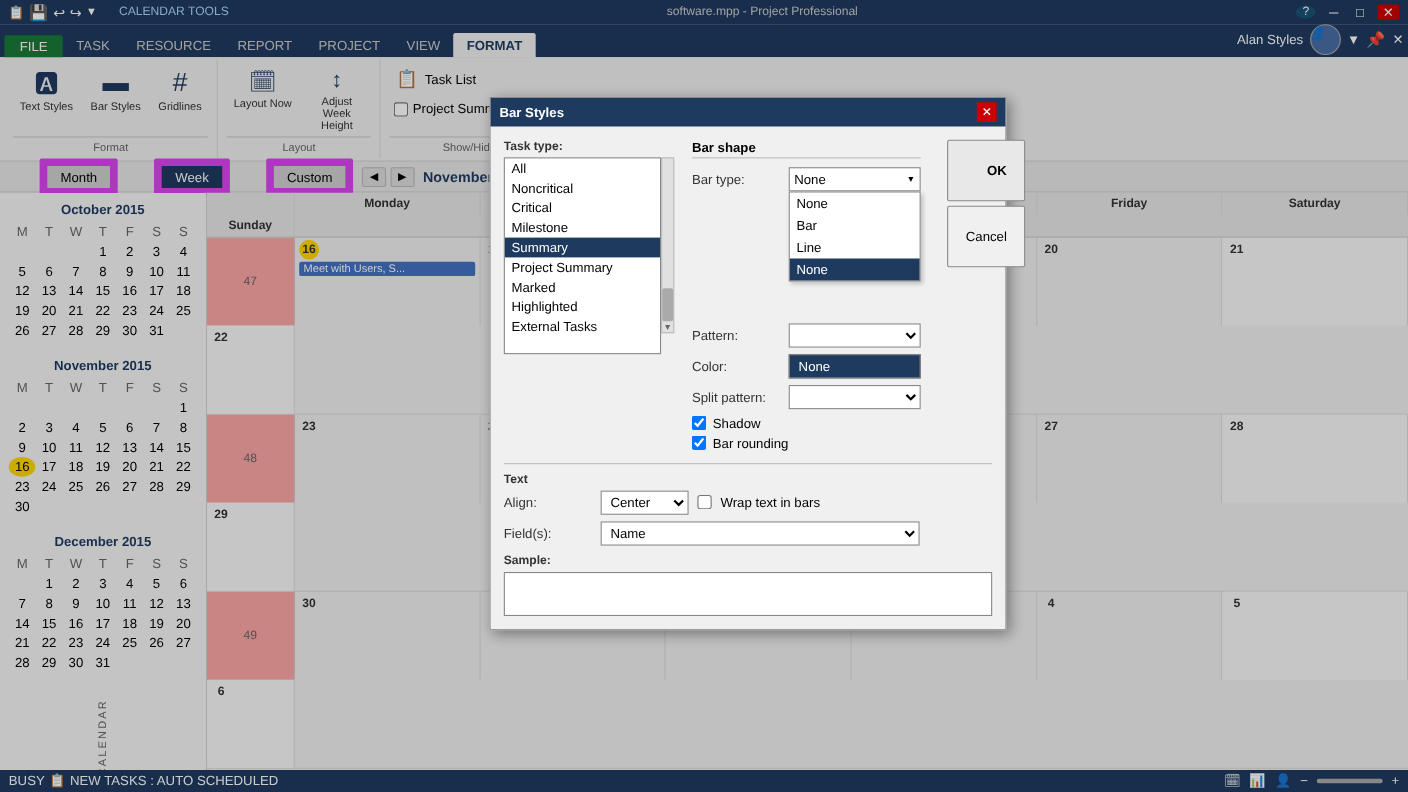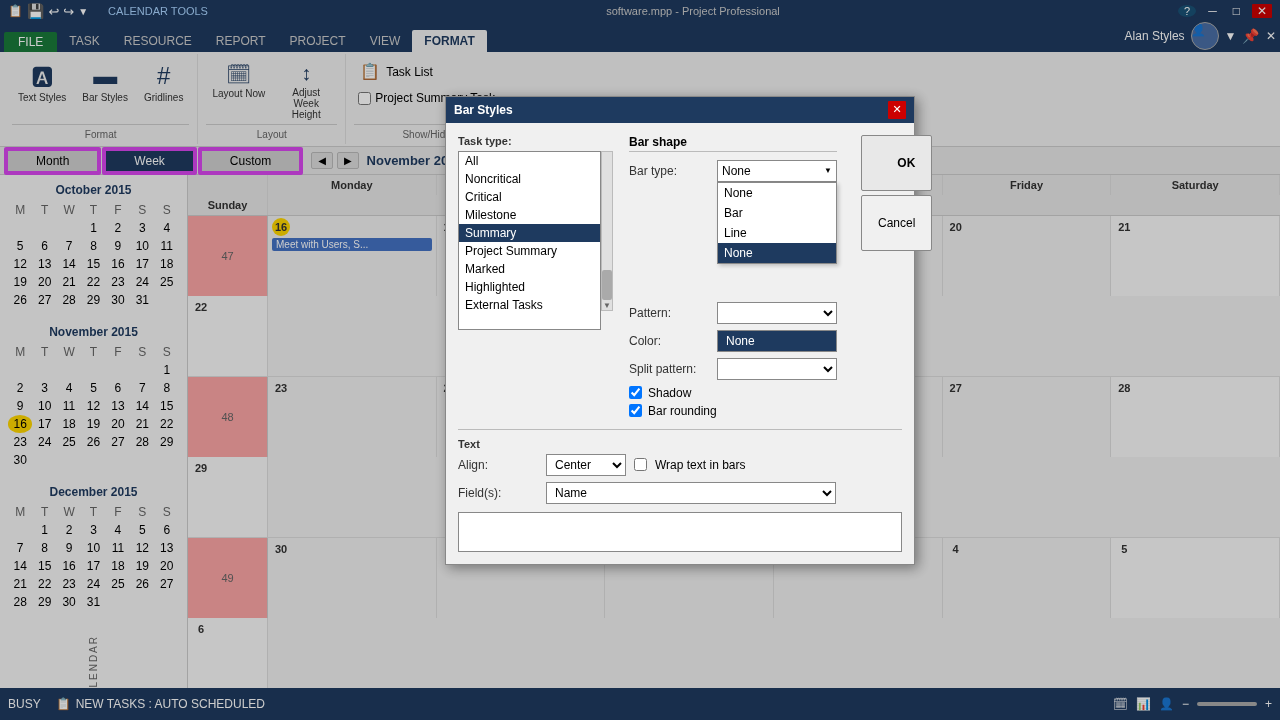--- a/index.html
+++ b/index.html
@@ -82,26 +82,27 @@
     
     .status-row {
       background: #e8e8e8;
       border-bottom: 1px solid #ccc;
       display: flex;
       align-items: center;
       height: 28px;
     }
     .view-tabs { display: flex; gap: 1px; margin-left: 4px; }
     .view-tab {
-      padding: 3px 28px;
+      padding: 3px 12px;
       background: #d0d0d0;
-      border: 4px solid #d946ef;
+      border: 7px solid #d946ef;
       cursor: pointer;
       font-size: 12px;
       border-radius: 2px;
+      margin-left: 32px;
     }
     .view-tab.active { background: #1e3a5f; color: white; }
     .nav-arrows { display: flex; align-items: center; gap: 4px; margin-left: 8px; }
     .nav-arrow { cursor: pointer; padding: 2px 6px; background: #ddd; border: 1px solid #bbb; border-radius: 2px; font-size: 10px; }
     .current-month { font-size: 13px; font-weight: bold; margin-left: 8px; color: #1e3a5f; }
 
     
     .main-layout {
       display: flex;
       height: calc(720px - 22px - 22px - 90px - 28px - 20px);
@@ -364,26 +365,26 @@
       border-radius: 2px;
       min-width: 70px;
       text-align: right;
     }
     .dlg-btn.primary { background: #e8e8e8; font-weight: bold; }
 
     
     .status-bar {
       background: #1e3a5f;
       color: white;
-      height: 32px;
+      height: 20px;
       display: flex;
       align-items: center;
       padding: 0 8px;
       font-size: 11px;
-      gap: 16px;
+      gap: 4px;
       position: absolute;
       bottom: 0;
       left: 0;
       right: 0;
     }
     .status-right { margin-left: auto; display: flex; gap: 8px; align-items: center; }
   </style>
 </head>
 <body>
 
@@ -864,20 +865,21 @@
         </div>
         <div class="form-row">
           <span class="form-label">Field(s):</span>
           <select class="form-select" style="width:290px;">
             <option>Name</option>
           </select>
         </div>
       </div>
 
       <div class="sample-section">
+        <div class="dialog-section-label">Sample:</div>
         <div class="sample-box"></div>
       </div>
     </div>
   </div>
 </div>
 
 <div class="status-bar">
   <span>BUSY</span>
   <span style="display:flex;align-items:center;gap:4px;">
     <span>📋</span>

